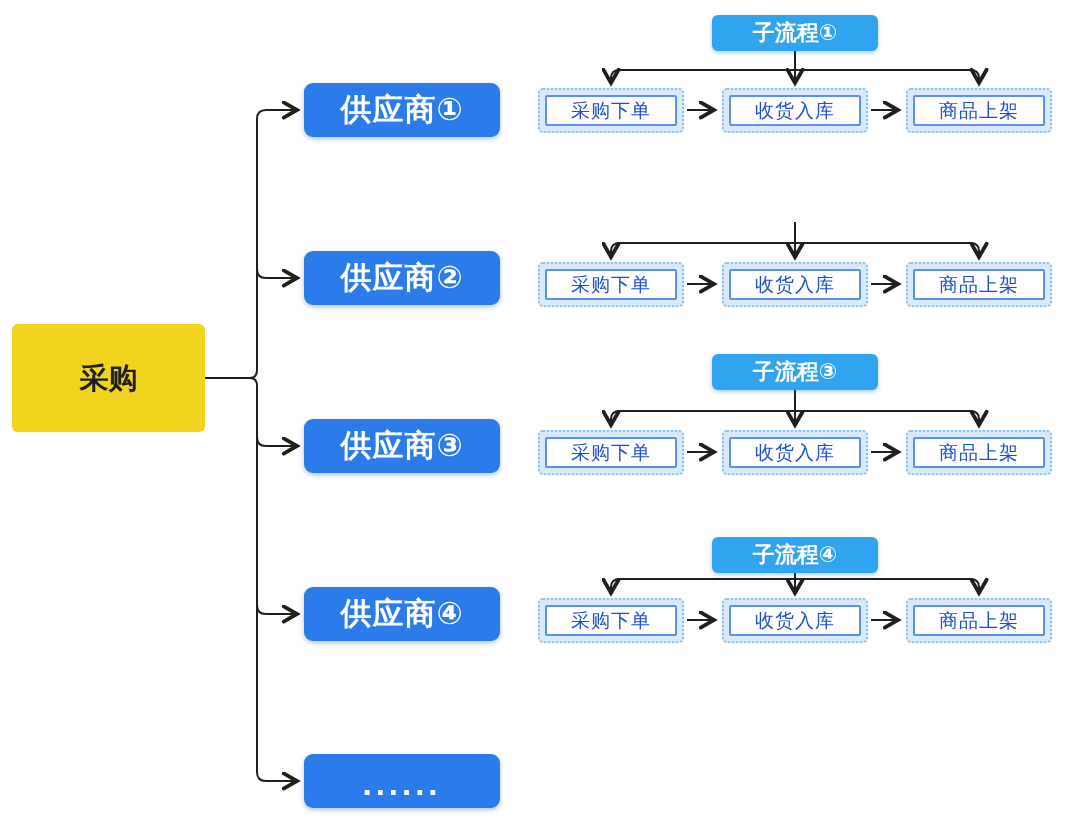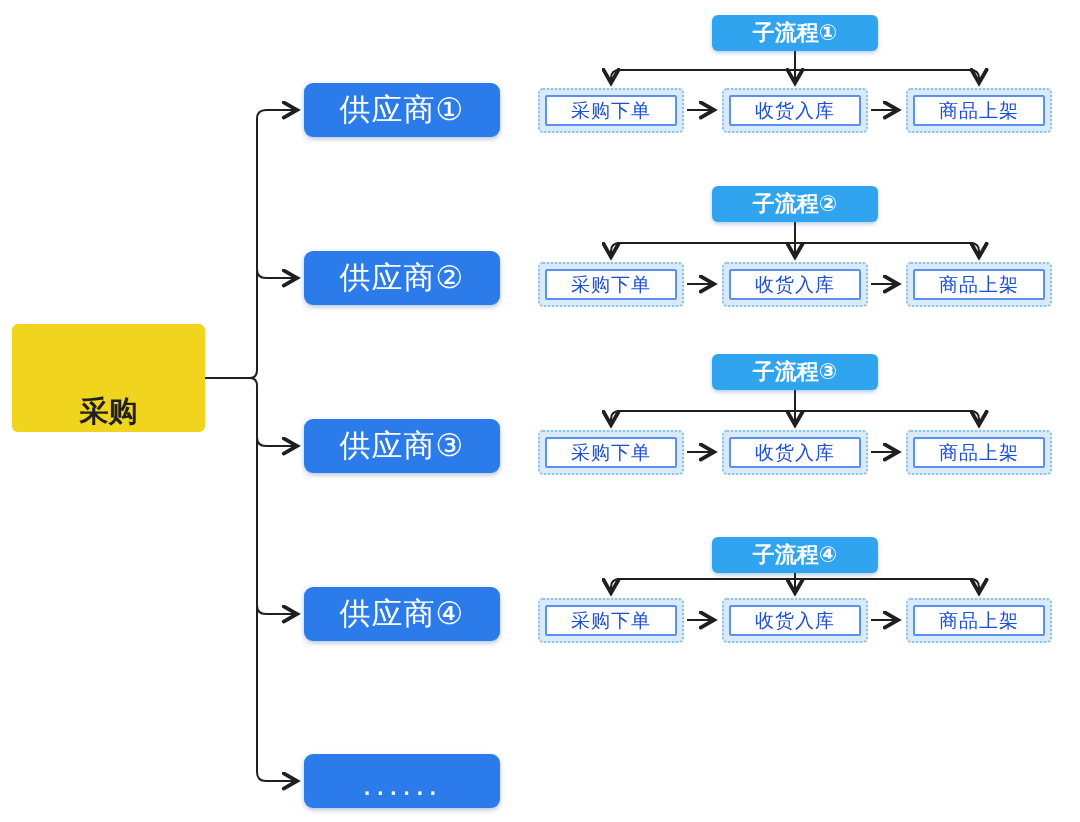--- a/index.html
+++ b/index.html
@@ -14,27 +14,26 @@
   svg.connectors path{fill:none;stroke:#1f1f1f;stroke-width:2;}
 
   .node{position:absolute;display:flex;align-items:center;justify-content:center;box-sizing:border-box;}
 
   .main-node{
     left:12px;top:324px;width:193px;height:108px;
     background:#F0D41E;border-radius:6px;
     flex-direction:column;
     color:#1e1e1e;font-weight:bold;font-size:29px;line-height:1.45;
     text-align:center;
-    justify-content:flex-end;
   }
 
   .supplier{
     left:304px;width:196px;height:54px;
     background:#2B7BEB;border-radius:9px;
-    color:#ffffff;font-weight:normal;font-size:31px;
+    color:#ffffff;font-weight:bold;font-size:31px;
     box-shadow:0 2px 5px rgba(40,80,160,0.35);
     letter-spacing:1px;
   }
   .supplier.ellipsis{font-size:33px;letter-spacing:4px;padding-top:6px;}
 
   .sub-header{
     left:712px;width:166px;height:36px;
     background:#31A4F0;border-radius:6px;
     color:#ffffff;font-weight:bold;font-size:22px;
     box-shadow:0 2px 4px rgba(40,110,180,0.35);
@@ -125,23 +124,20 @@
   <div class="node step" style="left:538px;top:88px">
     <div class="step-inner">采购下单</div>
   </div>
   <div class="node step" style="left:722px;top:88px">
     <div class="step-inner">收货入库</div>
   </div>
   <div class="node step" style="left:906px;top:88px">
     <div class="step-inner">商品上架</div>
   </div>
 
-  <div class="node sub-header" style="top:186px">
-    <span>子流程②</span>
-  </div>
   <div class="node step" style="left:538px;top:262px">
     <div class="step-inner">采购下单</div>
   </div>
   <div class="node step" style="left:722px;top:262px">
     <div class="step-inner">收货入库</div>
   </div>
   <div class="node step" style="left:906px;top:262px">
     <div class="step-inner">商品上架</div>
   </div>
 

